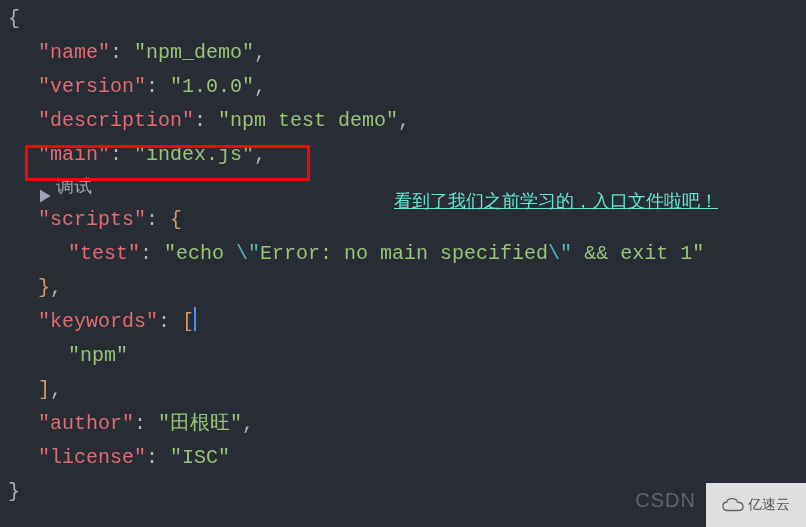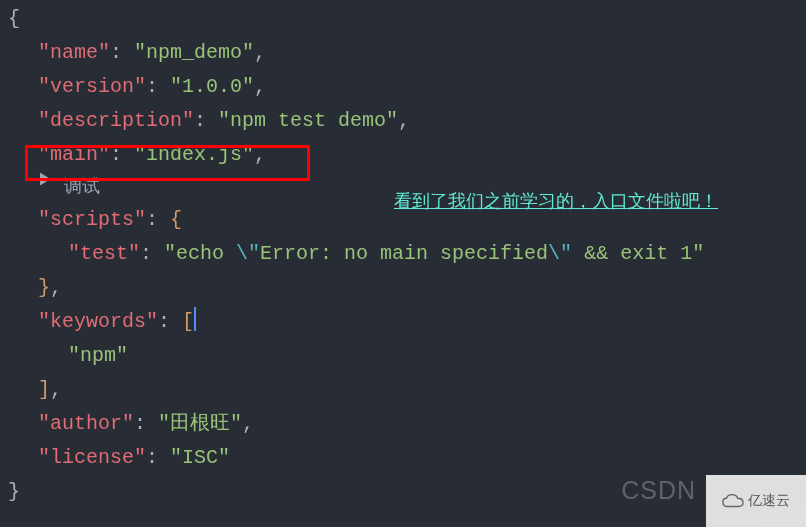--- a/index.html
+++ b/index.html
@@ -34,22 +34,22 @@
       border: 3px solid #ff0000;
       position: absolute;
       left: 25px;
       top: 145px;
       width: 285px;
       height: 36px;
       z-index: 2;
     }
     .debug-row {
       display: flex;
-      align-items: flex-start;
-      gap: 12px;
+      align-items: flex-end;
+      gap: 4px;
       padding-left: 30px;
       color: #9da5b4;
       font-size: 18px;
     }
     .debug-row svg {
       width: 14px;
       height: 14px;
       fill: none;
       stroke: #9da5b4;
       stroke-width: 1.5;
@@ -70,33 +70,33 @@
       width: 2px;
       height: 24px;
       background: #528bff;
       vertical-align: middle;
       position: relative;
       top: -2px;
     }
     .watermark-csdn {
       position: absolute;
       right: 110px;
-      bottom: 16px;
+      bottom: 10px;
       color: rgba(200,200,200,0.35);
       font-family: Arial, sans-serif;
-      font-size: 25px;
+      font-size: 20px;
       font-weight: 500;
       letter-spacing: 1px;
     }
     .watermark-yisu {
       position: absolute;
       right: 0;
       bottom: 0;
       width: 100px;
-      height: 52px;
+      height: 44px;
       background: rgba(255,255,255,0.85);
       display: flex;
       align-items: center;
       justify-content: center;
       gap: 4px;
       color: #555;
       font-family: 'Microsoft YaHei', sans-serif;
       font-size: 14px;
     }
     .watermark-yisu svg {

